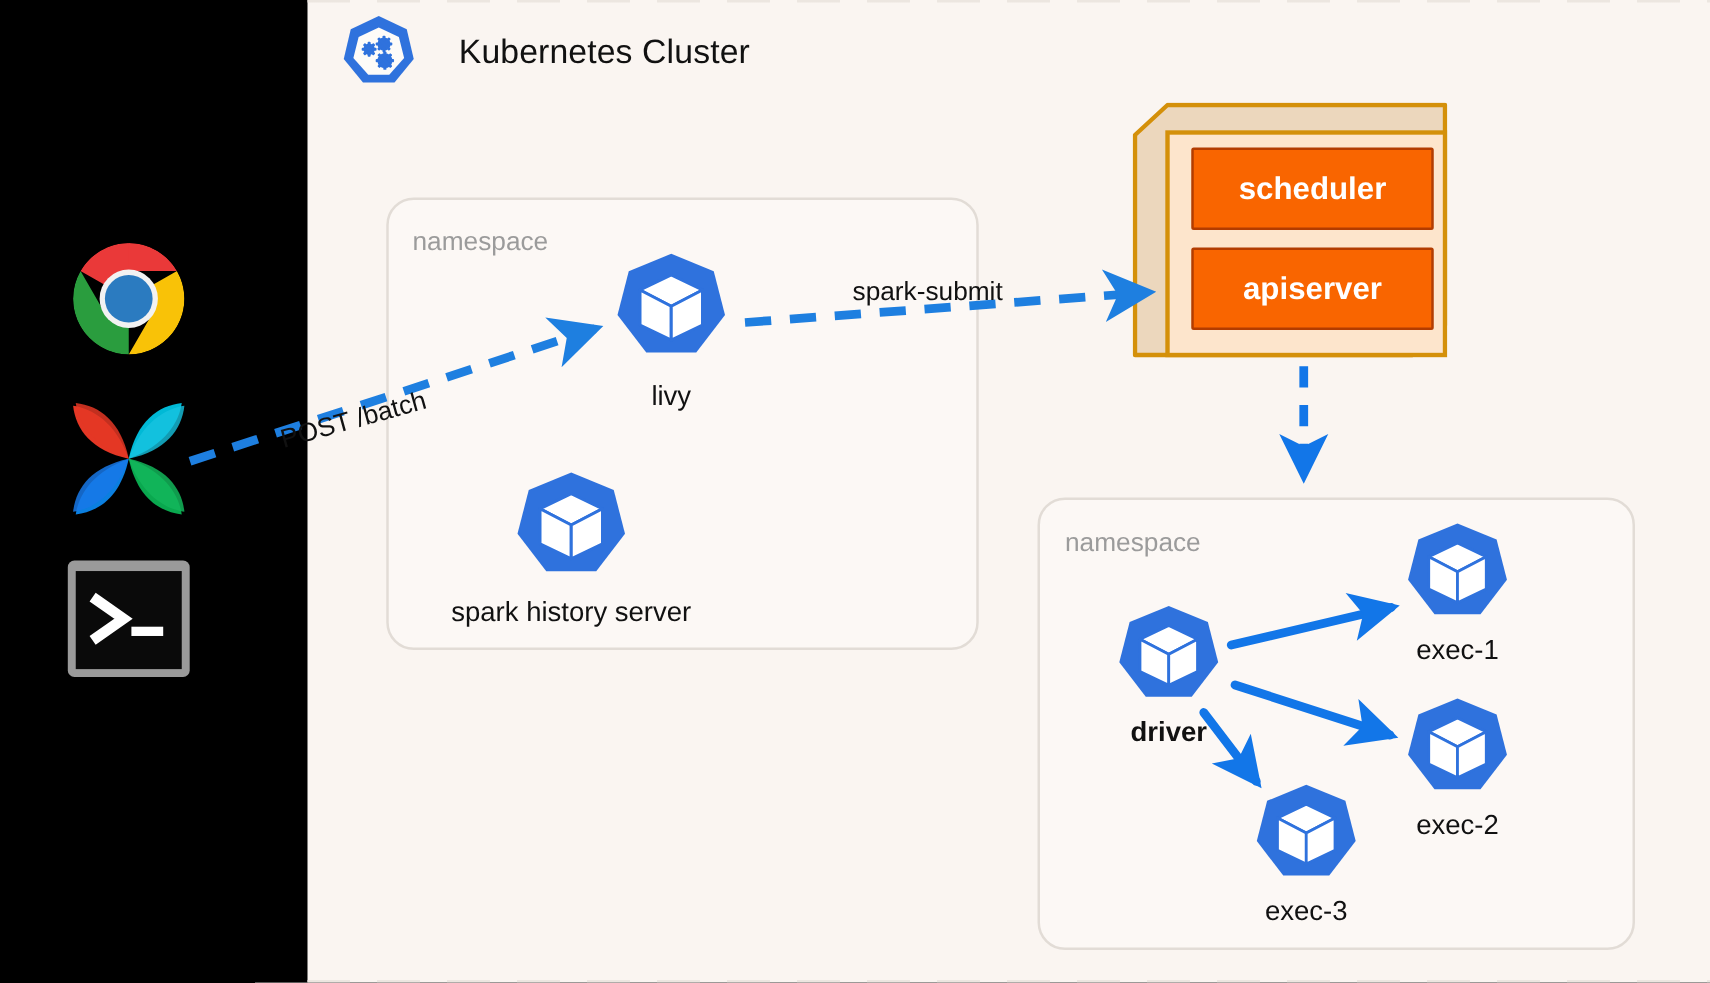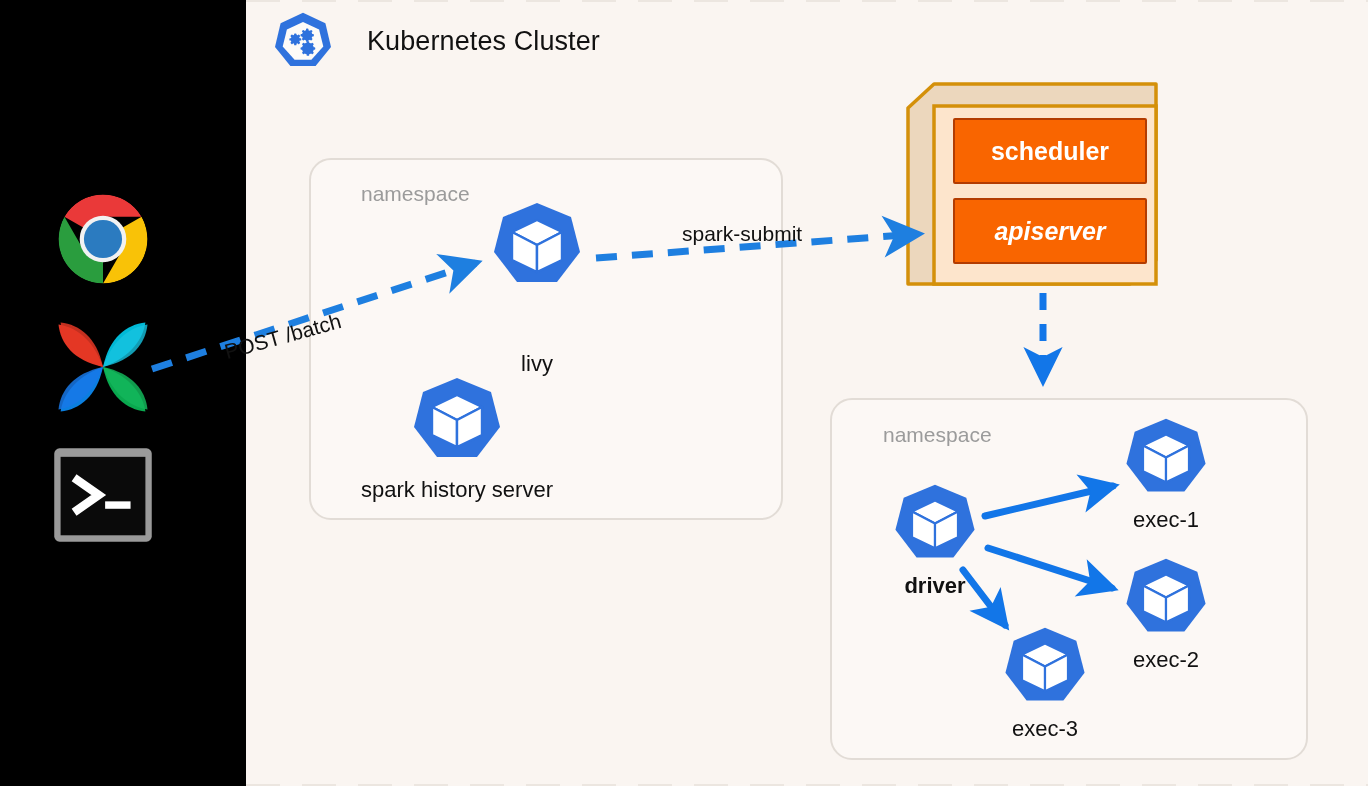--- a/index.html
+++ b/index.html
@@ -33,42 +33,42 @@
     font-size:27px;color:#111;letter-spacing:.1px;white-space:nowrap;
   }
   .k8s-logo{position:absolute;left:22px;top:10px;width:70px;height:70px;}
 
   
   .ns-box{
     position:absolute;border:2px solid #e2dcd6;border-radius:22px;
     background:#fcf8f5;
   }
   .ns-label{
-    position:absolute;font-size:21px;color:#9b9b9b;margin-left:31px;
+    position:absolute;font-size:21px;color:#9b9b9b;
   }
 
   
   .pod{position:absolute;}
   .pod .glyph{position:absolute;left:0;top:0;}
   .pod .caption{
     position:absolute;left:50%;transform:translateX(-50%);
     font-size:22px;color:#111;white-space:nowrap;text-align:center;
   }
 
   
   .cp{position:absolute;left:660px;top:82px;width:252px;height:212px;}
   .cp-svg{position:absolute;left:0;top:0;}
   .cp-item{
     position:absolute;background:#f96500;border:2px solid #b33c00;
     color:#fff;font-weight:bold;font-size:25px;
     display:flex;align-items:center;justify-content:center;
     border-radius:2px;
   }
   #cp-scheduler{left:47px;top:36px;width:190px;height:62px;}
-  #cp-apiserver{left:47px;top:116px;width:190px;height:62px;font-style:italic;}
+  #cp-apiserver{left:47px;top:116px;width:190px;height:62px;}
 
   
   .conn{position:absolute;left:0;top:0;width:1368px;height:786px;pointer-events:none;}
 
   .edge-label{
     position:absolute;font-size:21px;color:#111;white-space:nowrap;
   }
   #label-post{left:222px;top:341px;transform:rotate(-15.5deg);transform-origin:left top;}
   #label-spark-submit{left:682px;top:222px;}
 </style>
@@ -178,21 +178,21 @@
 
     <div class="pod" style="left:241px;top:200px;width:100px;height:130px;">
       <svg class="glyph" width="100" height="100" viewBox="0 0 100 100">
         <path d="M50 3 L84 17 L93 52 L70 82 L30 82 L7 52 L16 17 Z" fill="#2f72dd"></path>
         <g fill="#ffffff" stroke="#2f72dd" stroke-width="2.4" stroke-linejoin="round">
           <polygon points="50,20 75,32 50,45 25,32"></polygon>
           <polygon points="25,32 50,45 50,72 25,60"></polygon>
           <polygon points="75,32 75,60 50,72 50,45"></polygon>
         </g>
       </svg>
-      <div class="caption" style="top:104px;margin-top:47px;">livy</div>
+      <div class="caption" style="top:104px;">livy</div>
     </div>
 
     <div class="pod" style="left:161px;top:375px;width:100px;height:130px;">
       <svg class="glyph" width="100" height="100" viewBox="0 0 100 100">
         <path d="M50 3 L84 17 L93 52 L70 82 L30 82 L7 52 L16 17 Z" fill="#2f72dd"></path>
         <g fill="#ffffff" stroke="#2f72dd" stroke-width="2.4" stroke-linejoin="round">
           <polygon points="50,20 75,32 50,45 25,32"></polygon>
           <polygon points="25,32 50,45 50,72 25,60"></polygon>
           <polygon points="75,32 75,60 50,72 50,45"></polygon>
         </g>

